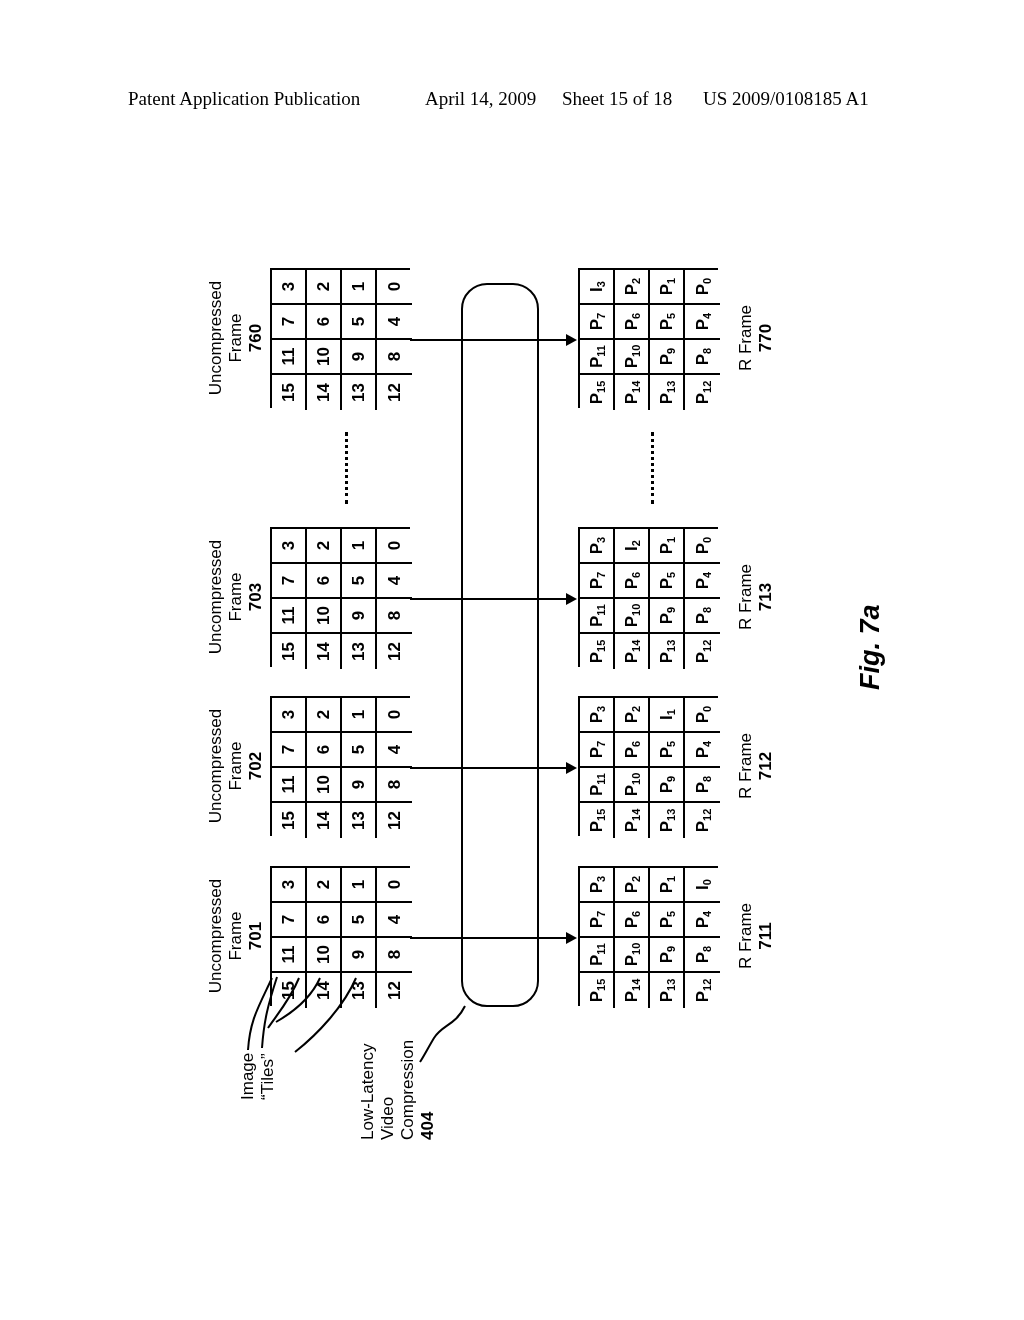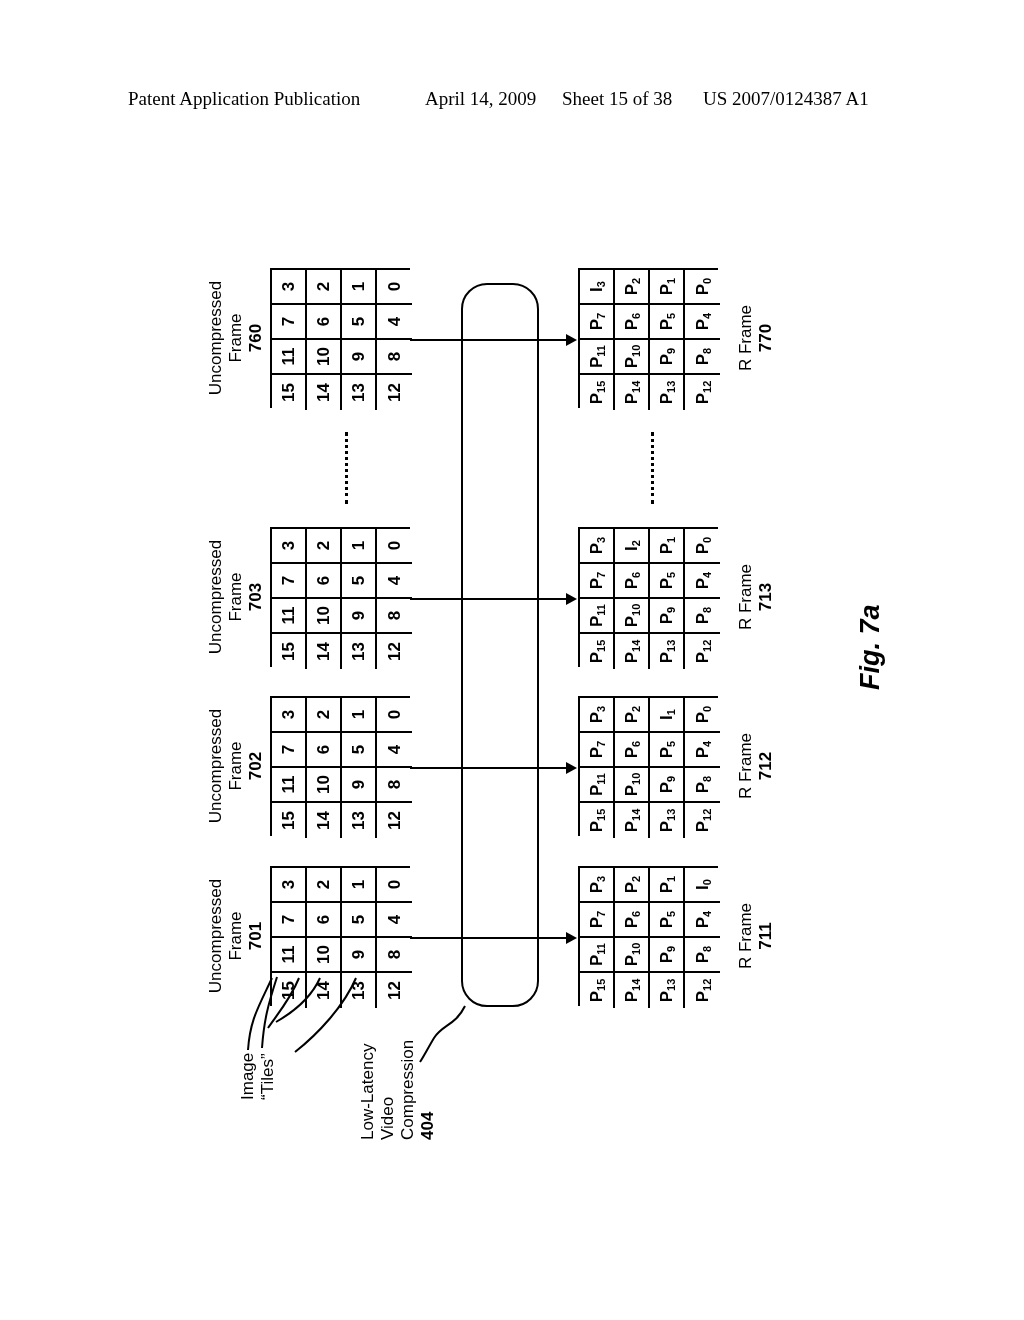--- a/index.html
+++ b/index.html
@@ -150,22 +150,22 @@
 
   
   #leaders { position: absolute; left: 0; top: 0; }
 </style>
 </head>
 <body>
 
 <div id="patent-header">
   <span class="hdr-pub">Patent Application Publication</span>
   <span class="hdr-date">April 14, 2009</span>
-  <span class="hdr-sheet">Sheet 15 of 38</span>
-  <span class="hdr-num">US 2007/0124387 A1</span>
+  <span class="hdr-sheet">Sheet 15 of 18</span>
+  <span class="hdr-num">US 2009/0108185 A1</span>
 </div>
 
 <div id="figure-canvas">
 
   <div id="compression-block" style="left:461px; top:283px; width:78px; height:724px;"></div>
 
   <div class="dots" style="left:345px; top:432px; height:72px;"></div>
   <div class="dots" style="left:651px; top:432px; height:72px;"></div>
 
   <div id="uncompressed-group">

